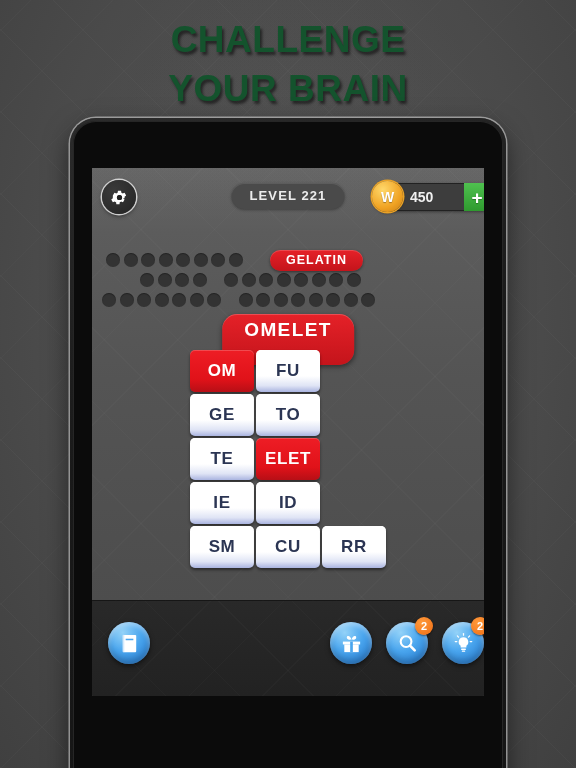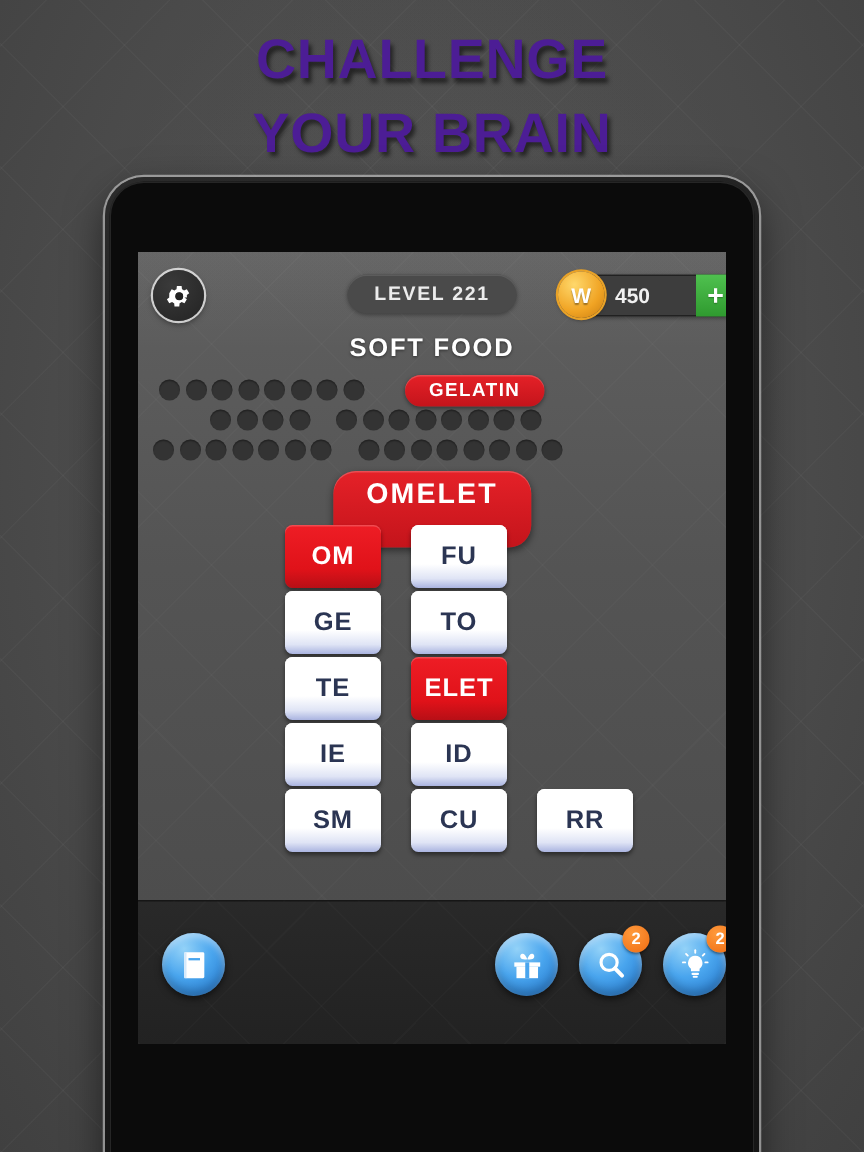--- a/index.html
+++ b/index.html
@@ -11,21 +11,21 @@
       repeating-linear-gradient(-45deg, rgba(255,255,255,0.018) 0 1px, rgba(0,0,0,0.02) 1px 58px),
       radial-gradient(ellipse at 50% 40%, #5b5b5b 0%, #4e4e4e 55%, #424242 100%);
     overflow:hidden;
     position:relative;
   }
 
   
   .headline {
     position:absolute; left:0; top:16px; width:576px;
     text-align:center;
-    color:#4c1d95;
+    color:#14532d;
     font-weight:bold;
     font-size:37px;
     letter-spacing:0.5px;
     line-height:1.32;
     text-shadow: 2px 3px 3px rgba(0,0,0,0.55);
   }
   .headline div { white-space:nowrap; }
 
   
   .tablet {
@@ -157,21 +157,21 @@
     position:absolute; left:50%; transform:translateX(-50%); top:146px;
     background: linear-gradient(180deg,#e52128,#c4141b);
     border-radius:15px;
     color:#fff; font-size:19px; font-weight:bold; letter-spacing:1.4px;
     padding:5px 22px 24px;
     box-shadow: 0 2px 5px rgba(0,0,0,0.45), inset 0 1px 0 rgba(255,255,255,0.2);
   }
 
   
   .tiles { position:absolute; left:50%; transform:translateX(-50%); top:182px; width:196px; }
-  .tile-row { display:flex; gap:20px; margin-bottom:2px;align-items:center; }
+  .tile-row { display:flex; gap:2px; margin-bottom:2px;align-items:center; }
   .tile {
     width:64px; height:42px;
     border-radius:5px;
     display:flex; align-items:center; justify-content:center;
     font-size:17px; font-weight:bold; letter-spacing:0.6px;
     flex:none;
   }
   .tile.white {
     background: linear-gradient(180deg,#ffffff 0%, #ffffff 62%, #dfe4f5 85%, #aab4e0 100%);
     color:#2b3553;
@@ -233,21 +233,20 @@
 
       <div class="level-pill">LEVEL 221</div>
 
       <div class="coin-box">
         <div class="coin-circle">W</div>
         <div class="coin-amount">450</div>
         <div class="coin-plus">+</div>
       </div>
     </div>
 
-    <div class="category">SOFT FOOD</div>
 
     <div class="dots-area">
         <div class="dot-row r1">
           <span class="dot"></span>
           <span class="dot"></span>
           <span class="dot"></span>
           <span class="dot"></span>
           <span class="dot"></span>
           <span class="dot"></span>
           <span class="dot"></span>

